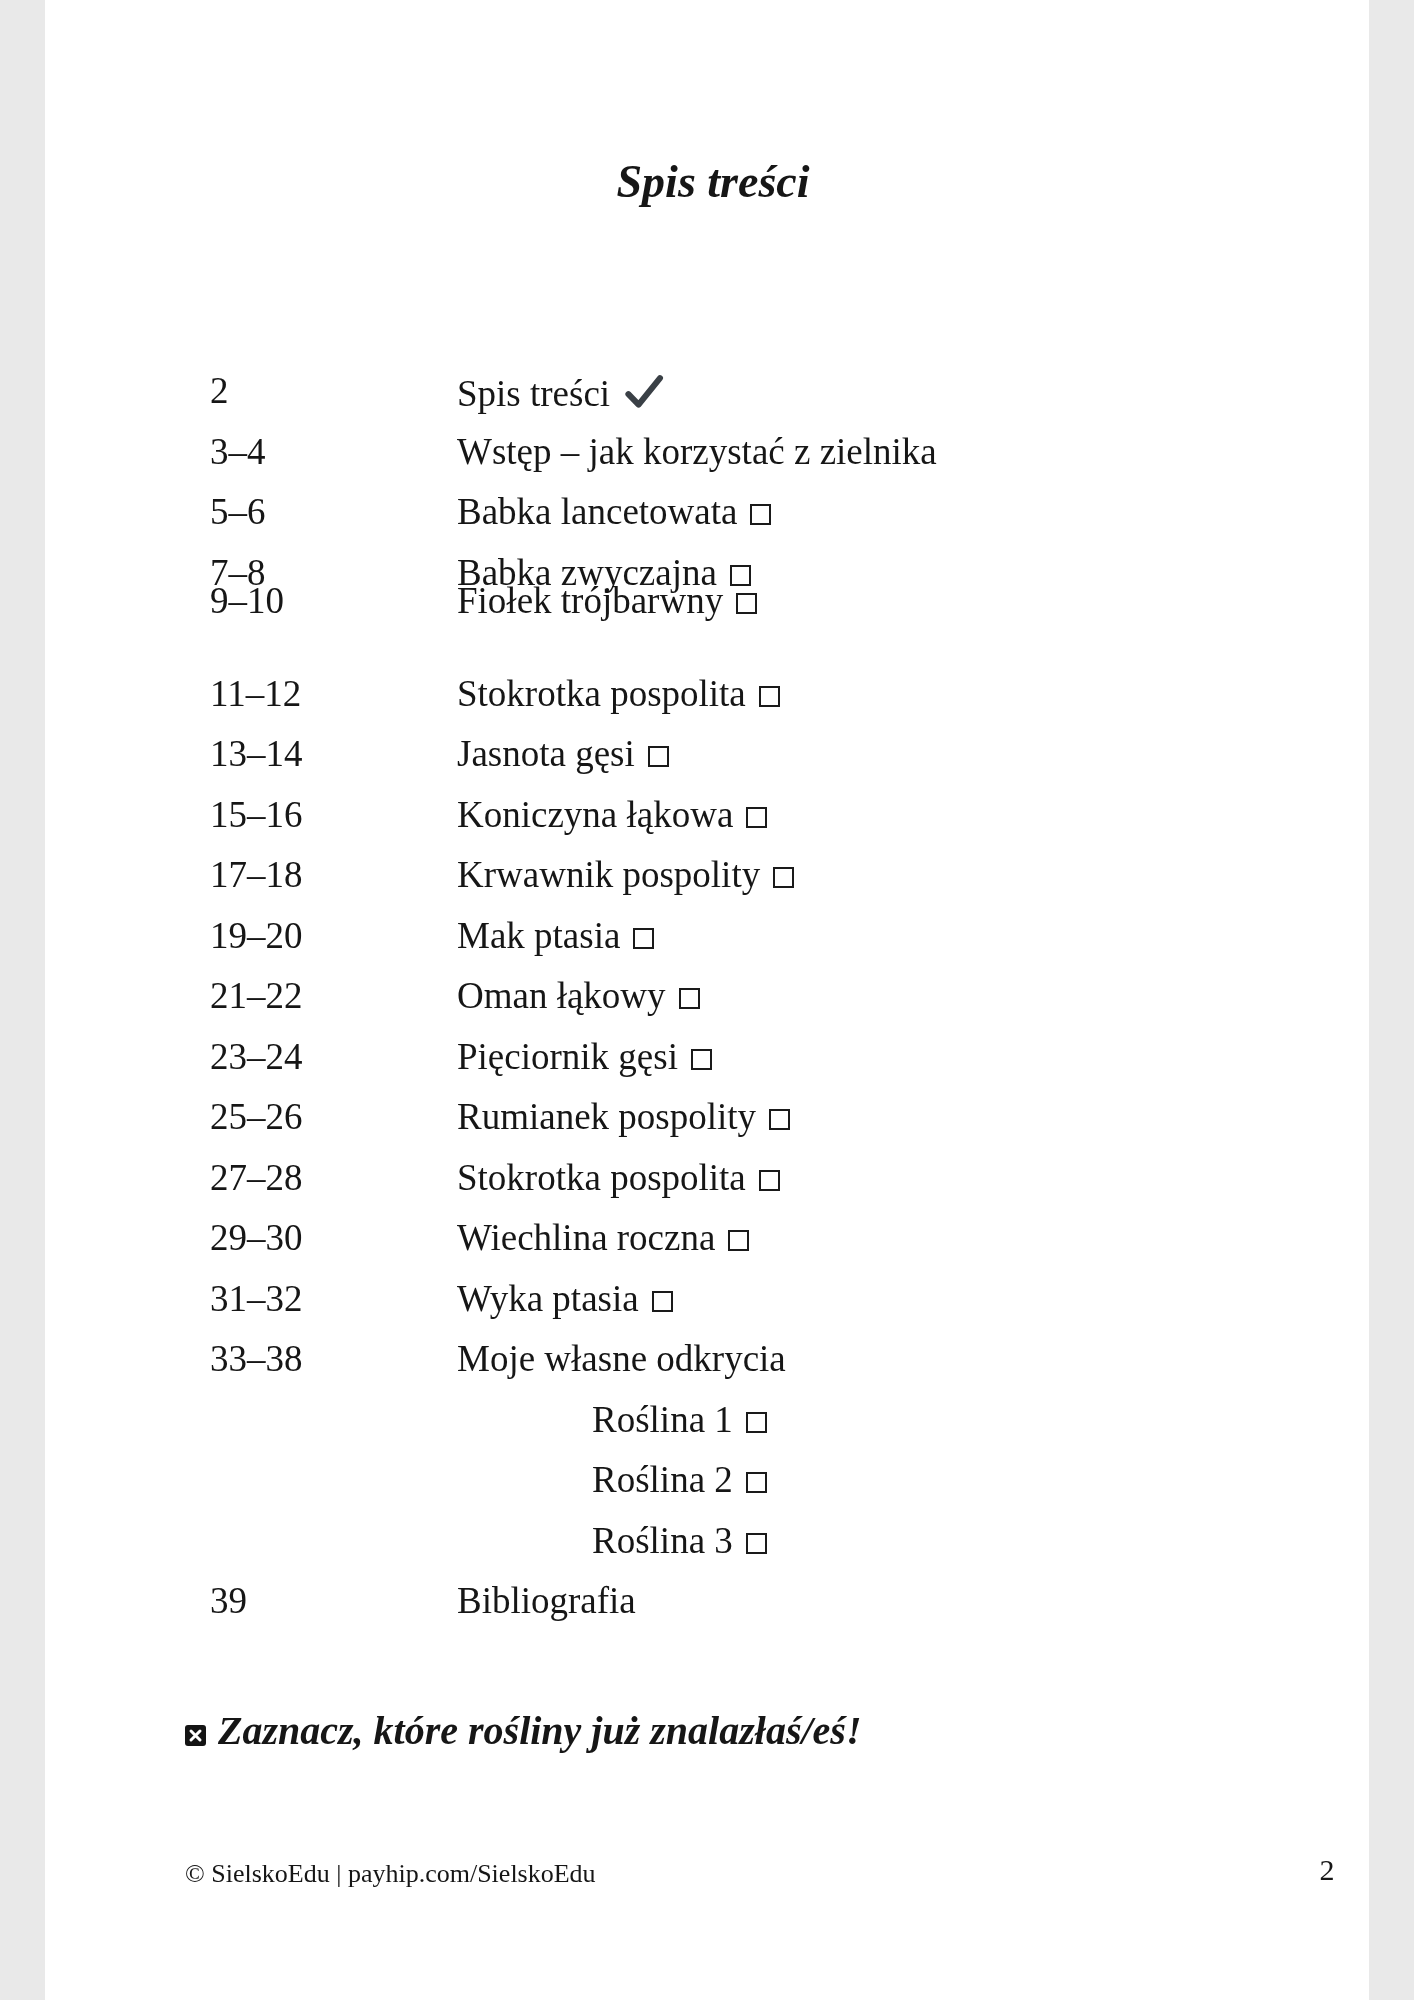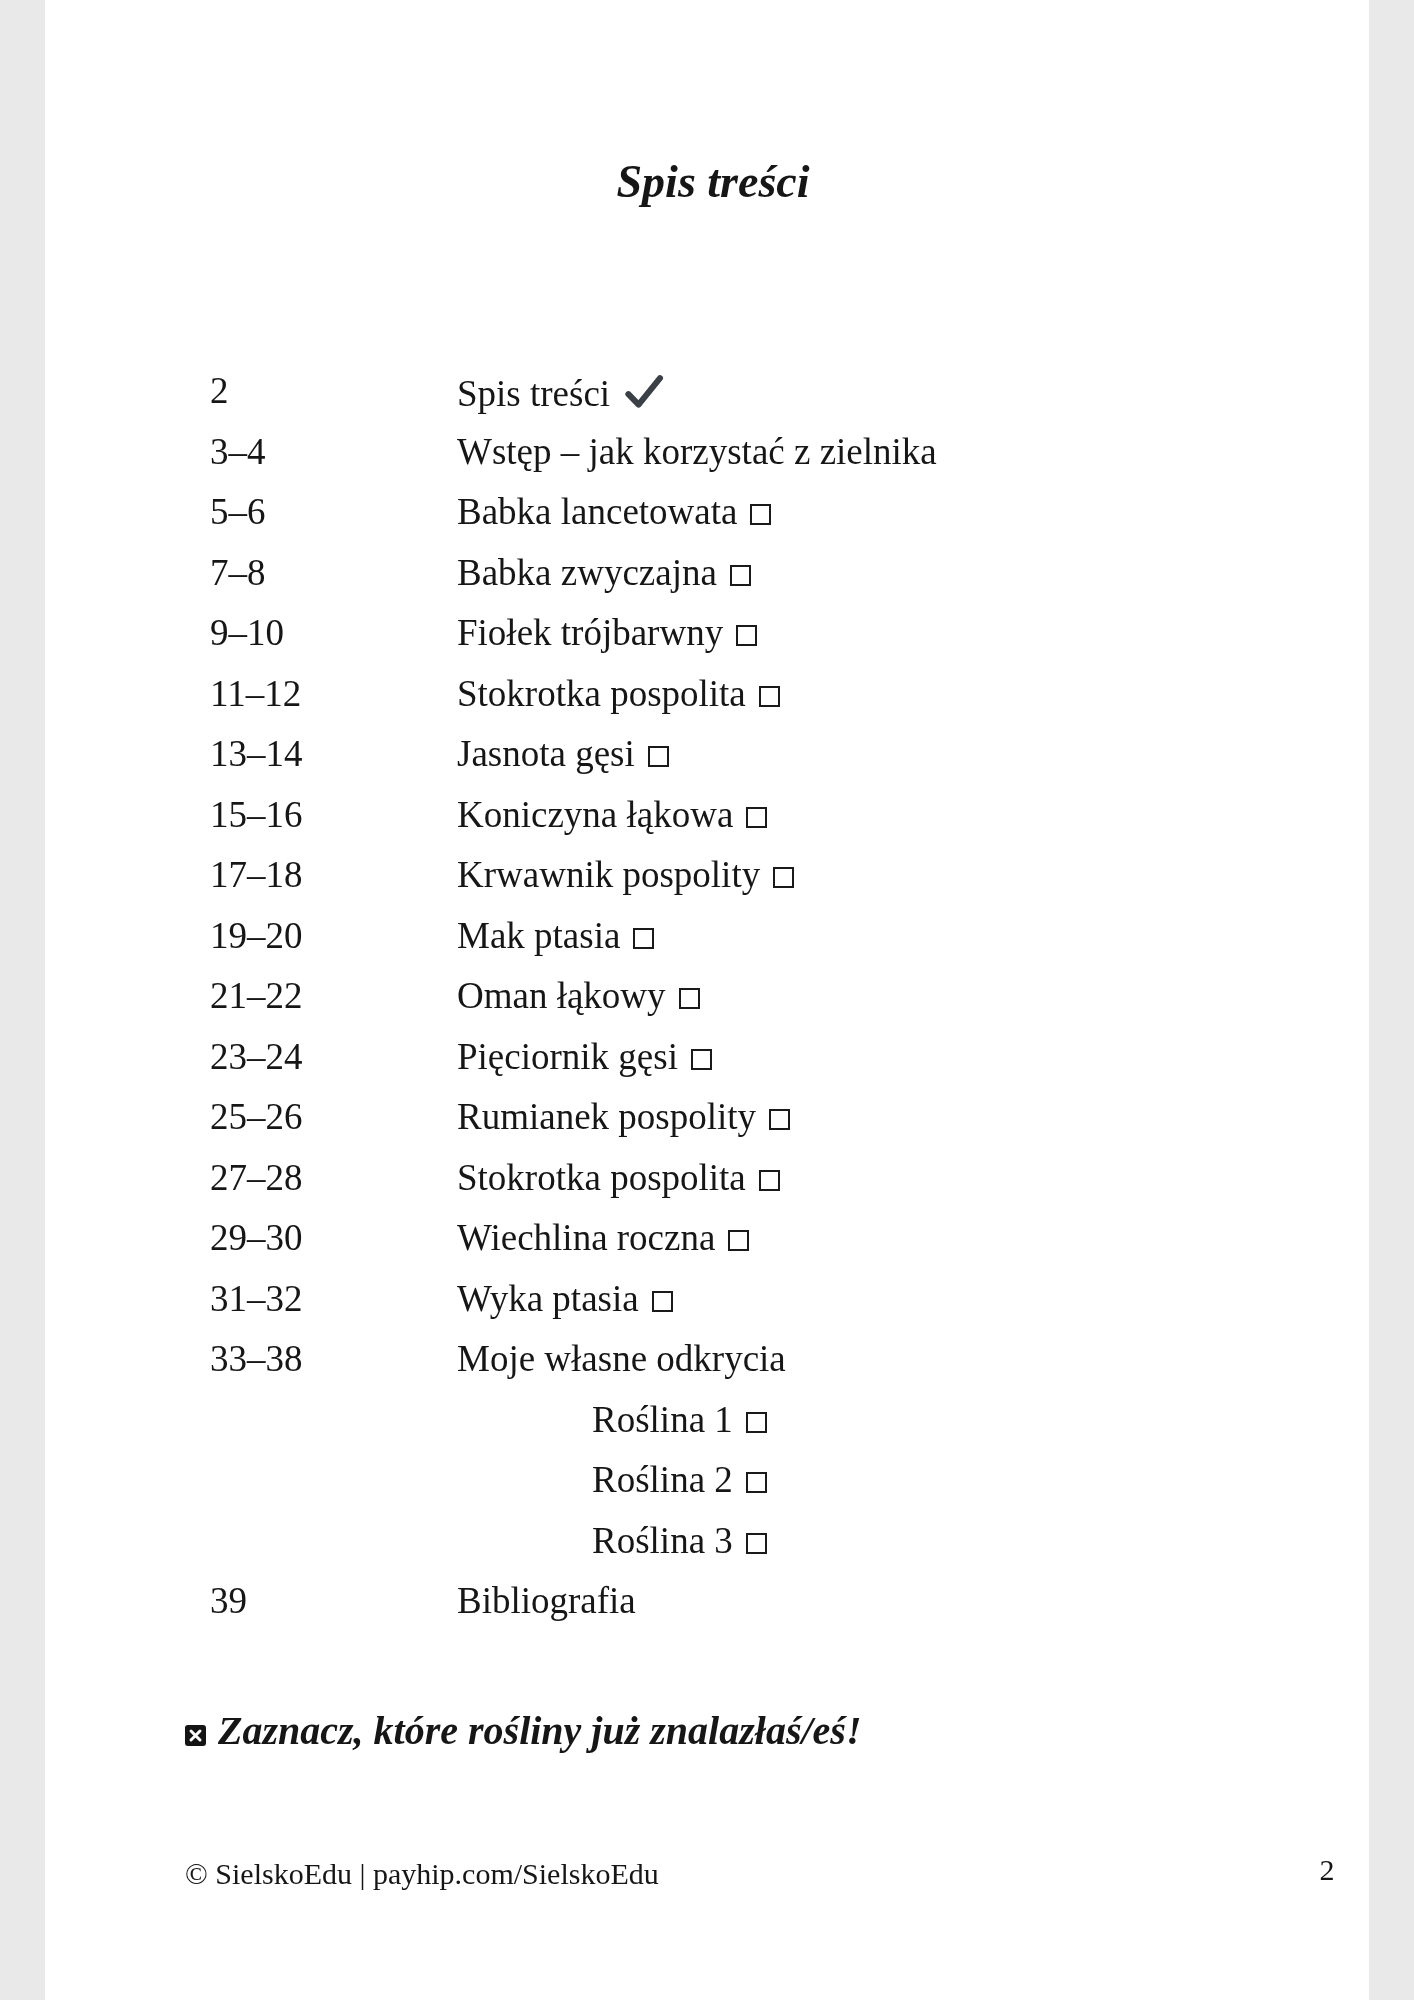--- a/index.html
+++ b/index.html
@@ -41,21 +41,21 @@
   .note {
     position:absolute; top:1709px; left:140px;
     font-size:40px; line-height:44px;
     font-weight:700; font-style:italic;
     white-space:nowrap;
   }
   .note-box-icon { display:inline-block; margin-right:12px; }
   .note-box-icon svg { vertical-align:-2px; }
   .footer-left {
     position:absolute; top:1858px; left:140px;
-    font-size:30px; line-height:32px;
+    font-size:26px; line-height:32px;
     white-space:nowrap;
   }
   .footer-right {
     position:absolute; top:1852px; left:1257px; width:50px;
     text-align:center;
     font-size:30px; line-height:36px;
   }
 </style>
 </head>
 <body>
@@ -81,21 +81,21 @@
     <div class="toc-row" style="top:490px">
       <span class="pages">5–6</span>
       <span class="title"><span>Babka lancetowata</span><span class="box-icon"></span></span>
     </div>
 
     <div class="toc-row" style="top:550.5px">
       <span class="pages">7–8</span>
       <span class="title"><span>Babka zwyczajna</span><span class="box-icon"></span></span>
     </div>
 
-    <div class="toc-row" style="top:611px">
+    <div class="toc-row" style="top:579px">
       <span class="pages">9–10</span>
       <span class="title"><span>Fiołek trójbarwny</span><span class="box-icon"></span></span>
     </div>
 
     <div class="toc-row" style="top:671.5px">
       <span class="pages">11–12</span>
       <span class="title"><span>Stokrotka pospolita</span><span class="box-icon"></span></span>
     </div>
 
     <div class="toc-row" style="top:732px">

